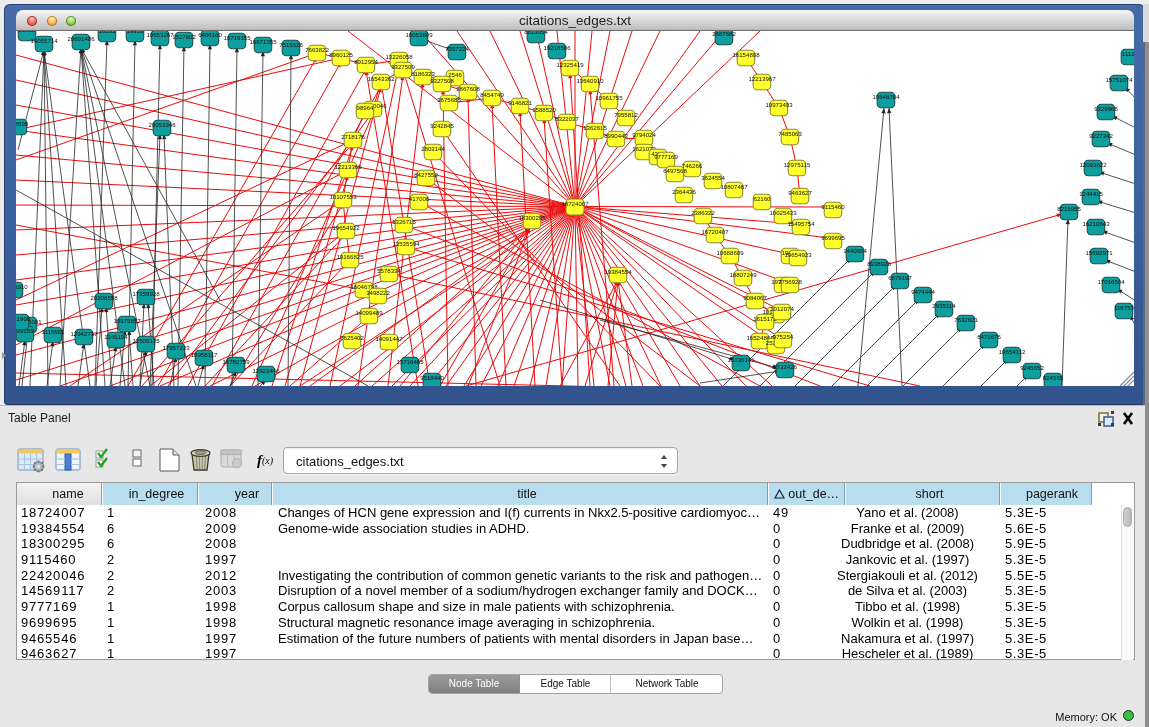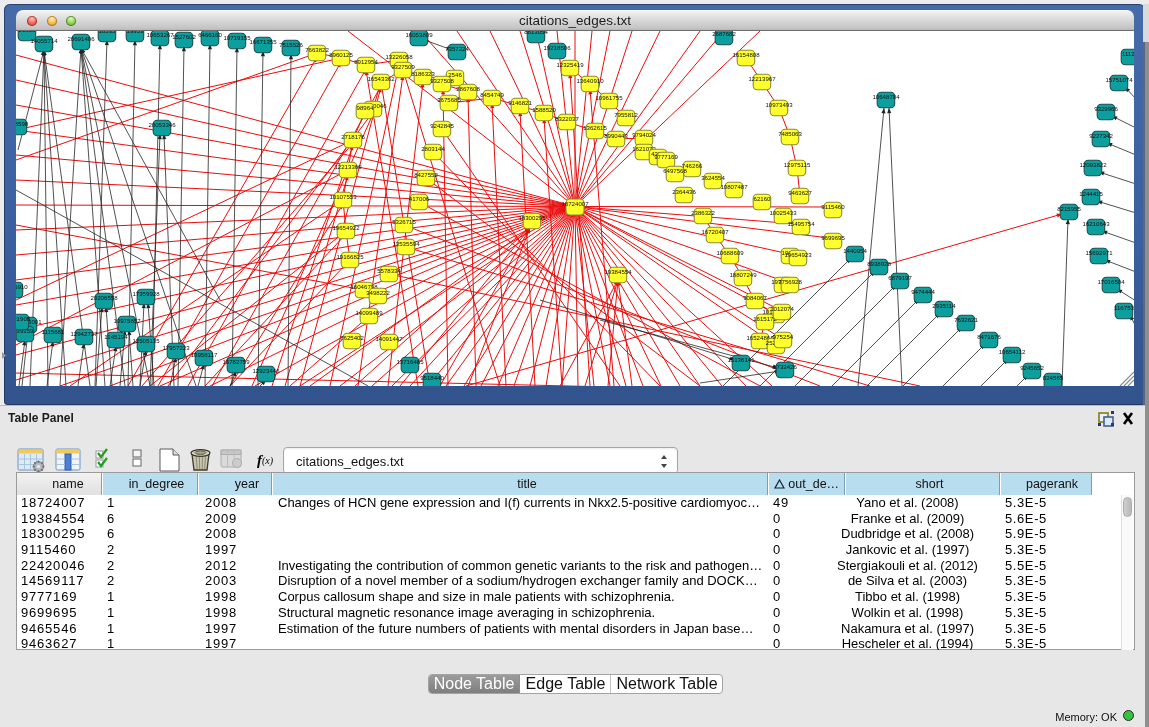--- a/index.html
+++ b/index.html
@@ -23,33 +23,33 @@
 
 #splitnub { position:absolute; left:569px; top:397px; width:9px; height:7px; }
 
 
 #rstrip1 { position:absolute; left:1143px; top:4px; width:6px; height:38px; background:#dadada; }
 #rstrip2 { position:absolute; left:1145px; top:42px; width:4px; height:685px; background:#8e8e8e; }
 #rstrip3 { position:absolute; left:1143px; top:42px; width:2px; height:363px; background:#5c6880; }
 
 
 #tpanel { position:absolute; left:0; top:405px; width:1145px; height:322px; background:#e7e7e7; }
-#tpanel .ptitle { position:absolute; left:8px; top:6px; font-size:12px; color:#1c1c1c;font-weight:bold; }
+#tpanel .ptitle { position:absolute; left:8px; top:6px; font-size:12px; color:#1c1c1c; }
 #ptbar-line { position:absolute; left:0; top:0; width:100%; height:1px; background:#bcbcbc; }
 #pticons { position:absolute; left:1098px; top:6px; width:44px; height:16px; }
 
 
 #toolbar { position:absolute; left:14px; top:40px; width:1120px; height:36px; }
 #combo { position:absolute; left:269px; top:2px; width:395px; height:27px; background:#fff;
   border:1px solid #a5a5a5; border-radius:4px; box-shadow:0 1px 0 rgba(255,255,255,.7), inset 0 1px 2px rgba(0,0,0,.08); }
 #combo .ctext { position:absolute; left:12px; top:6px; font-size:13px; color:#111; }
 #combo .stepper { position:absolute; right:8px; top:4px; font-size:11px; color:#333; line-height:9px; }
 
 
-#tbl { position:absolute; left:16px; top:67px; width:1119px; height:178px; background:#fff; border:1px solid #9a9a9a; }
+#tbl { position:absolute; left:16px; top:77px; width:1119px; height:178px; background:#fff; border:1px solid #9a9a9a; }
 #thead { position:absolute; left:0; top:0; height:22px; width:1117px; font-size:12.5px; color:#111; }
 #thead .h { position:absolute; top:0; height:22px; border-right:1px solid #7d9db0; background:#b8ddef;
   text-align:center; line-height:22px; white-space:nowrap; overflow:hidden; }
 #thead .hg { background:linear-gradient(#f2f2f2,#e0e0e0); border-right:1px solid #9a9a9a; }
 #tbody { position:absolute; left:0; top:22px; width:1117px; height:155px; overflow:hidden;
   font-size:13px; color:#000; }
 .tr { position:relative; height:15.7px; line-height:15.7px; white-space:nowrap; }
 .tr div { position:absolute; top:0; overflow:hidden; }
 .c0 { left:4px;  width:84px; letter-spacing:0.8px; }
 .c1 { left:90px; width:90px; letter-spacing:0.8px; }
@@ -58,21 +58,21 @@
 .c4 { left:756px; width:68px; letter-spacing:0.8px; }
 .c5 { left:808px; width:165px; text-align:center; }
 .c6 { left:988px; width:90px; letter-spacing:0.6px; }
 
 #vsb { position:absolute; left:1104px; top:22px; width:12px; height:155px; background:#fafafa; border-left:1px solid #e0e0e0; }
 #vsb .thumb { position:absolute; left:1px; top:2px; width:9px; height:20px; border-radius:5px;
   background:linear-gradient(90deg,#cfcfcf,#b9b9b9); border:1px solid #ababab; }
 
 
 #tabs { position:absolute; left:428px; top:269px; width:295px; height:20px; background:#fff;
-  border:1px solid #a3a3a3; border-radius:4px; font-size:16px; color:#111; }
+  border:1px solid #a3a3a3; border-radius:4px; font-size:10px; color:#111; }
 #tabs .seg { position:absolute; top:0; height:18px; line-height:18px; text-align:center; }
 #seg1 { left:0; width:91px; background:linear-gradient(#9b9b9b,#7f7f7f); color:#fff;
   border-radius:3px 0 0 3px; border-right:1px solid #8c8c8c; }
 #seg2 { left:92px; width:90px; border-right:1px solid #c4c4c4; }
 #seg3 { left:183px; width:110px; }
 
 #memory { position:absolute; right:28px; top:306px; font-size:11px; color:#111; }
 #memdot { position:absolute; right:11px; top:305px; width:11px; height:11px; border-radius:50%;
   background:#35c23c; border:1px solid #2a2a2a; }
 .icon { position:absolute; top:2px; }
@@ -884,20 +884,21 @@
             <div class="c2">2008</div>
             <div class="c3">Changes of HCN gene expression and I(f) currents in Nkx2.5-positive cardiomyoc…</div>
             <div class="c4">49</div>
             <div class="c5">Yano et al. (2008)</div>
             <div class="c6">5.3E-5</div>
           </div>
 <div class="tr">
             <div class="c0">19384554</div>
             <div class="c1">6</div>
             <div class="c2">2009</div>
+            <div class="c3">Genome-wide association studies in ADHD.</div>
             <div class="c4">0</div>
             <div class="c5">Franke et al. (2009)</div>
             <div class="c6">5.6E-5</div>
           </div>
 <div class="tr">
             <div class="c0">18300295</div>
             <div class="c1">6</div>
             <div class="c2">2008</div>
             <div class="c4">0</div>
             <div class="c5">Dudbridge et al. (2008)</div>
@@ -954,21 +955,21 @@
             <div class="c3">Estimation of the future numbers of patients with mental disorders in Japan base…</div>
             <div class="c4">0</div>
             <div class="c5">Nakamura et al. (1997)</div>
             <div class="c6">5.3E-5</div>
           </div>
 <div class="tr">
             <div class="c0">9463627</div>
             <div class="c1">1</div>
             <div class="c2">1997</div>
             <div class="c4">0</div>
-            <div class="c5">Hescheler et al. (1994)</div>
+            <div class="c5">Hescheler et al. (1989)</div>
             <div class="c6">5.3E-5</div>
           </div>
       </div>
       <div id="vsb">
           <div class="thumb"></div>
         </div>
     </div>
 
     <div id="tabs">
       <div class="seg" id="seg1">Node Table</div>

